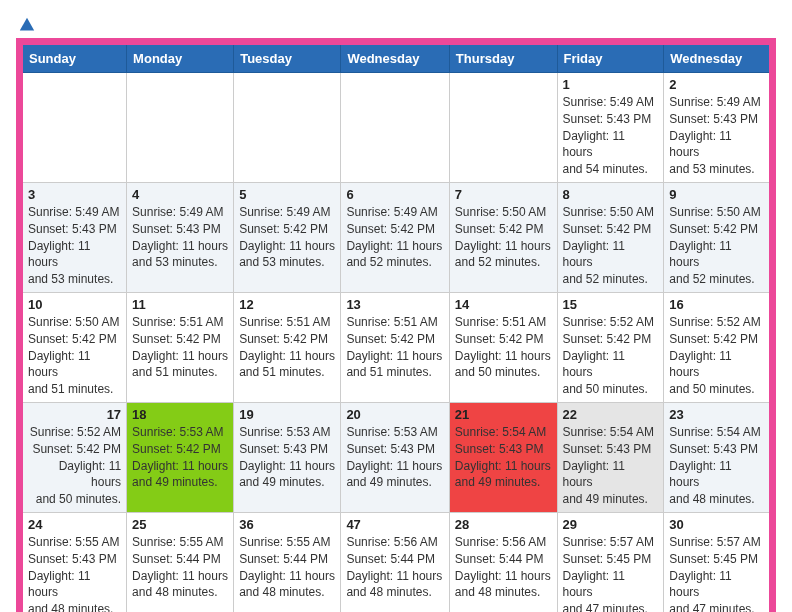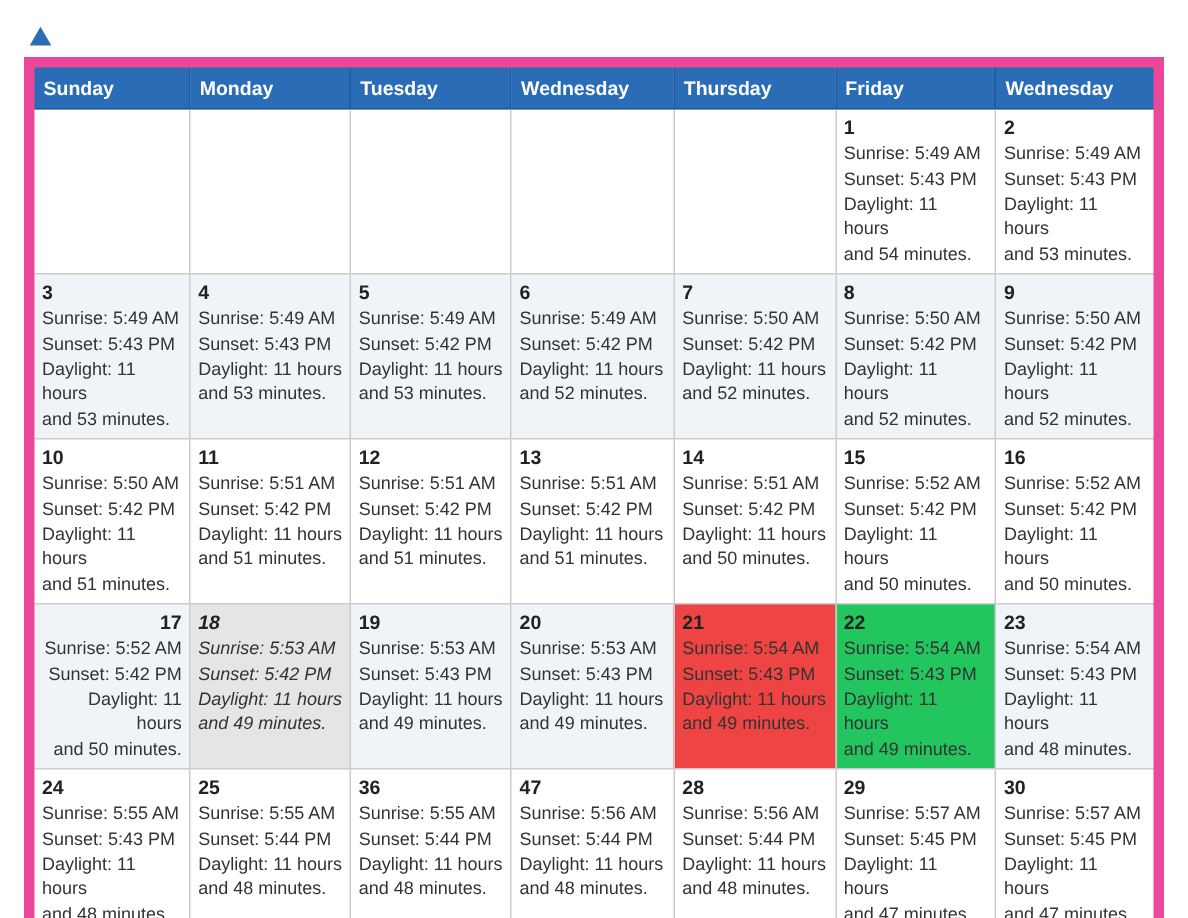--- a/index.html
+++ b/index.html
@@ -246,21 +246,21 @@
         </td>
       </tr>
       <tr>
         <td style="background: rgb(240, 244, 248); text-align: right;">
           <span class="day-num">17</span>
           <div class="day-info" style="white-space: pre-line;">Sunrise: 5:52 AM
 Sunset: 5:42 PM
 Daylight: 11 hours
 and 50 minutes.</div>
         </td>
-        <td style="background: #e5e5e5; font-style: italic;">
+        <td style="background: #84cc16;">
           <span class="day-num">18</span>
           <div class="day-info" style="white-space: pre-line;">Sunrise: 5:53 AM
 Sunset: 5:42 PM
 Daylight: 11 hours
 and 49 minutes.</div>
         </td>
         <td style="background: rgb(240, 244, 248);">
           <span class="day-num">19</span>
           <div class="day-info" style="white-space: pre-line;">Sunrise: 5:53 AM
 Sunset: 5:43 PM
@@ -274,21 +274,21 @@
 Daylight: 11 hours
 and 49 minutes.</div>
         </td>
         <td style="background: #ef4444;">
           <span class="day-num">21</span>
           <div class="day-info" style="white-space: pre-line;">Sunrise: 5:54 AM
 Sunset: 5:43 PM
 Daylight: 11 hours
 and 49 minutes.</div>
         </td>
-        <td style="background: #22c55e;">
+        <td style="background: #e5e5e5;">
           <span class="day-num">22</span>
           <div class="day-info" style="white-space: pre-line;">Sunrise: 5:54 AM
 Sunset: 5:43 PM
 Daylight: 11 hours
 and 49 minutes.</div>
         </td>
         <td style="background: rgb(240, 244, 248);">
           <span class="day-num">23</span>
           <div class="day-info" style="white-space: pre-line;">Sunrise: 5:54 AM
 Sunset: 5:43 PM

